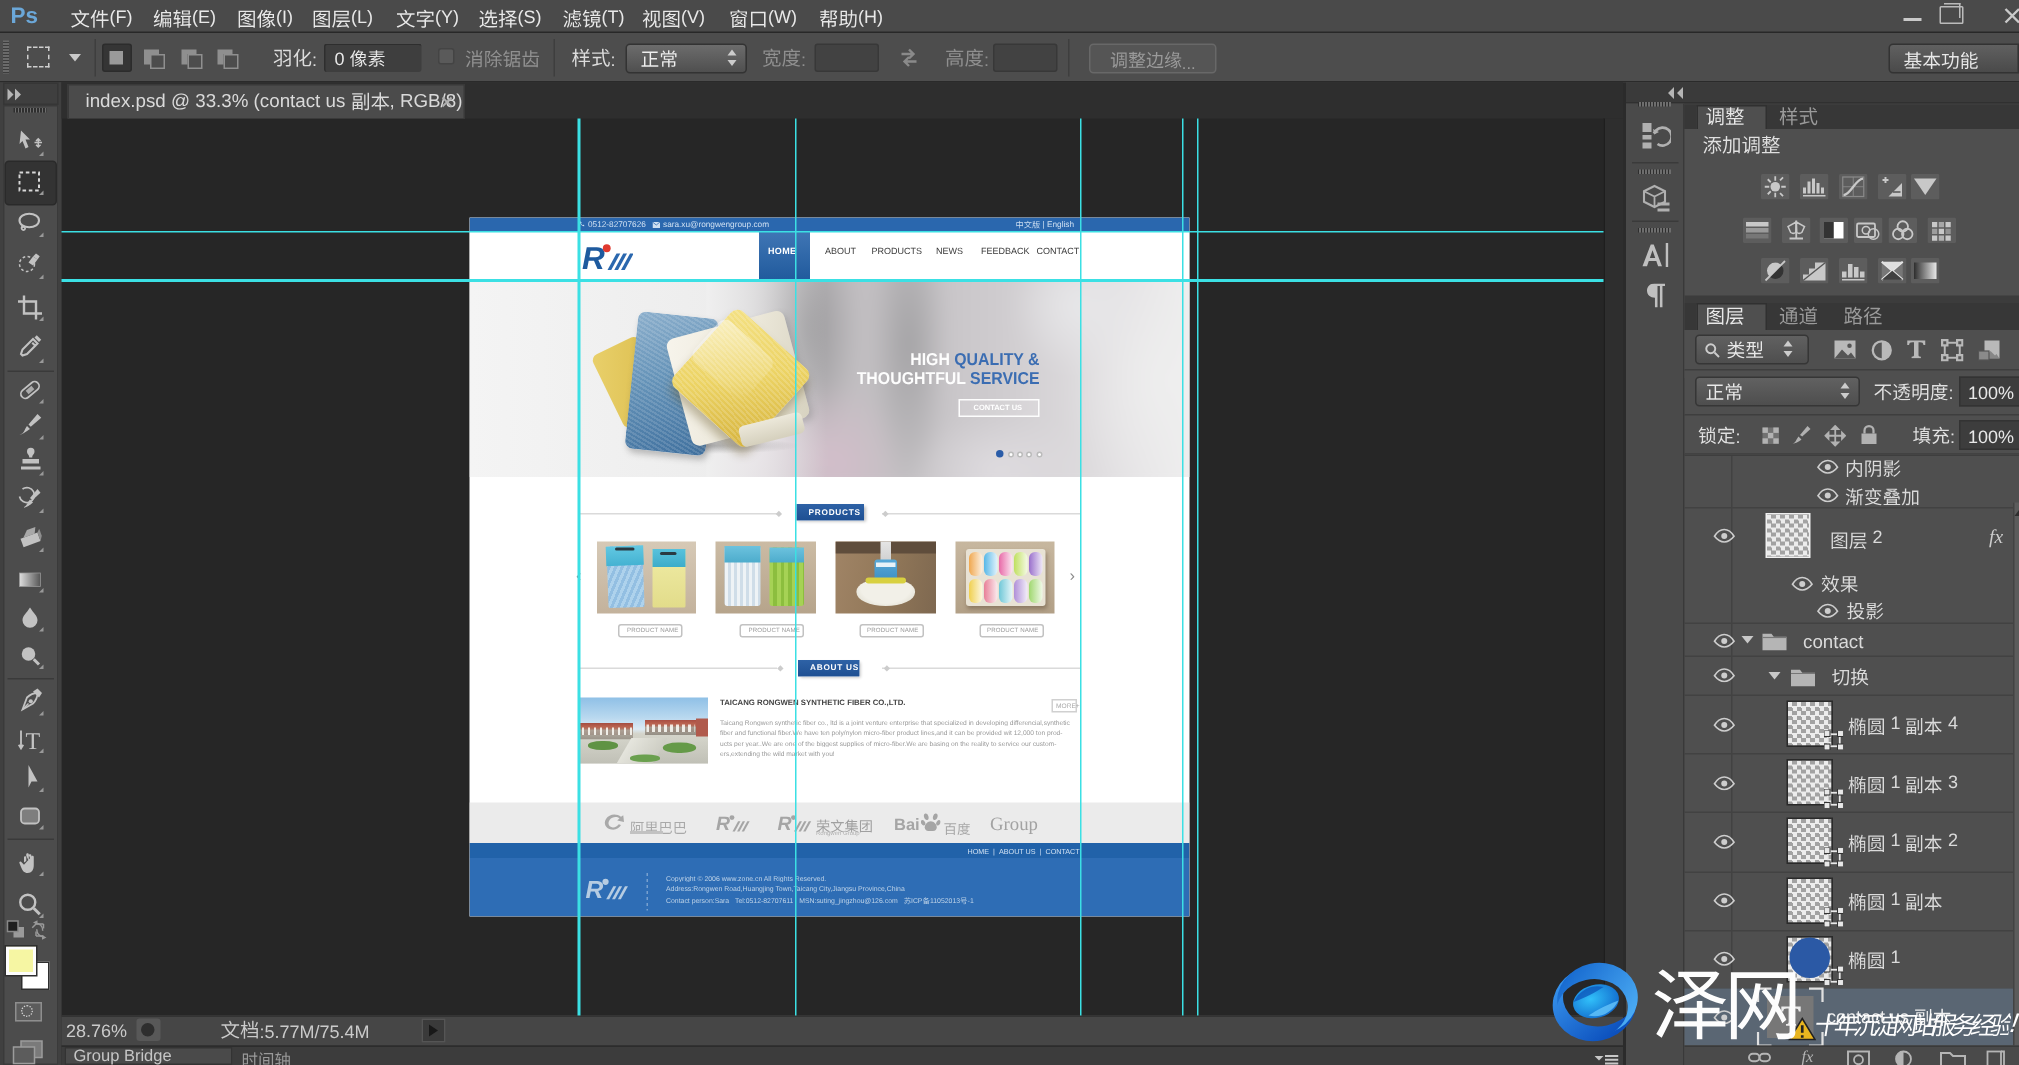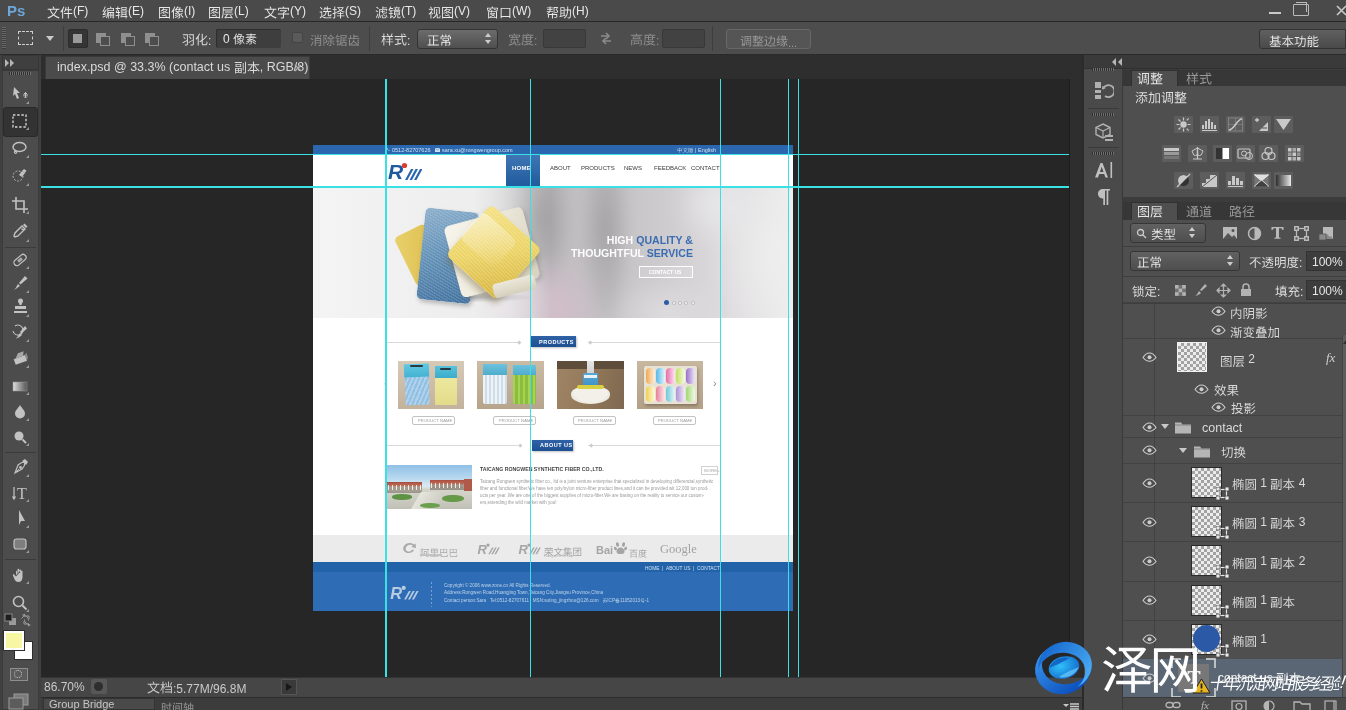--- a/index.html
+++ b/index.html
@@ -363,27 +363,27 @@
 <div class="ab" style="left:0;top:0;width:1041px;height:24px;background:#2e2e2e"></div>
 <div class="ab" style="left:4px;top:1px;width:265px;height:23px;background:#4b4b4b;border:1px solid #393939;border-bottom:none"></div>
 <div class="ab" style="left:16px;top:5px;color:#dadada;font-size:12.5px;white-space:nowrap">index.psd @ 33.3% (contact us <svg style="vertical-align:-2.5px" width="26" height="13" viewBox="0 0 2000 1000" fill="#dadada">
         <use href="#z39" x="0"></use>
         <use href="#z36" x="1000"></use>
       </svg>, RGB/8)</div>
 <svg class="ab" style="left:253px;top:9px" width="8" height="8" viewBox="0 0 8 8">
       <path d="M1 1l6 6M7 1l-6 6" stroke="#b0b0b0" stroke-width="1.2"></path>
     </svg>
 <div class="ab" style="left:0;top:622px;width:1041px;height:20px;background:#464646;border-top:1px solid #333"></div>
-<div class="ab" style="left:3px;top:625px;color:#cacaca;font-size:12px">86.70%</div>
+<div class="ab" style="left:3px;top:625px;color:#cacaca;font-size:12px">28.76%</div>
 <div class="ab" style="left:50px;top:624px;width:16px;height:15px;background:#585858;border-radius:2px"></div>
 <div class="ab" style="left:53px;top:627px;width:9px;height:9px;border-radius:50%;background:#2e2e2e"></div>
 <div class="ab" style="left:106px;top:625px"><svg style="" width="26" height="13" viewBox="0 0 2000 1000" fill="#cacaca">
         <use href="#z0" x="0"></use>
         <use href="#z68" x="1000"></use>
-      </svg><span style="color:#cacaca;font-size:12px;vertical-align:1px">:5.77M/96.8M</span></div>
+      </svg><span style="color:#cacaca;font-size:12px;vertical-align:1px">:5.77M/75.4M</span></div>
 <div class="ab" style="left:240px;top:624px;width:16px;height:16px;background:#3a3a3a;border:1px solid #555"></div>
 <div class="ab" style="left:245px;top:628px;width:0;height:0;border-top:4px solid transparent;border-bottom:4px solid transparent;border-left:6px solid #181818"></div>
 <div class="ab" style="left:0;top:642px;width:1041px;height:13px;background:#3c3c3c;border-top:1px solid #2c2c2c"></div>
 <div class="ab" style="left:2px;top:643px;width:112px;height:12px;background:#4a4a4a;border:1px solid #333"></div>
 <div class="ab" style="left:8px;top:643px;color:#c6c6c6;font-size:11px">Group Bridge</div>
 <div class="ab" style="left:120px;top:644px"><svg style="" width="33" height="11" viewBox="0 0 3000 1000" fill="#999">
         <use href="#z69" x="0"></use>
         <use href="#z70" x="1000"></use>
         <use href="#z71" x="2000"></use>
       </svg></div>
@@ -1053,21 +1053,21 @@
         <ellipse cx="19" cy="7" rx="3" ry="4.5" transform="rotate(15 19 7)"></ellipse>
         <ellipse cx="2.8" cy="15" rx="2.6" ry="3.8" transform="rotate(-30 2.8 15)"></ellipse>
         <ellipse cx="23.2" cy="15" rx="2.6" ry="3.8" transform="rotate(30 23.2 15)"></ellipse>
         <path d="M13 13c4 0 8 4 8 8 0 3-2 5-5 5h-6c-3 0-5-2-5-5 0-4 4-8 8-8z"></path>
       </g>
     </svg>
 <div class="ab" style="left:316px;top:399px"><svg style="" width="18" height="9" viewBox="0 0 2000 1000" fill="#a5a5a5">
         <use href="#z91" x="0"></use>
         <use href="#z29" x="1000"></use>
       </svg></div>
-<div class="ab" style="left:347px;top:396.5px;color:#a2a2a2;font-size:12.5px;font-family:Liberation Serif">Google</div>
+<div class="ab" style="left:347px;top:396.5px;color:#a2a2a2;font-size:12.5px;font-family:Liberation Serif">Group</div>
 <div class="ab" style="left:0px;top:417px;width:480px;height:9.5px;background:#2162a9"></div>
 <div class="ab" style="left:332px;top:419.5px;font-size:9.6px;color:#cfe0f2;transform:scale(.5);transform-origin:0 0;white-space:nowrap;">HOME&nbsp;&nbsp;|&nbsp;&nbsp;ABOUT US&nbsp;&nbsp;|&nbsp;&nbsp;CONTACT</div>
 <div class="ab" style="left:0px;top:426.5px;width:480px;height:39.5px;background:#2e6db5"></div>
 <svg class="ab" style="left:77px;top:439px" width="30px" height="19" viewBox="0 0 34 22">
       <text x="0" y="17" font-size="19" font-weight="bold" font-style="italic" fill="#b6cce2" font-family="Liberation Sans">R</text>
       <circle cx="15.5" cy="4.5" r="2.4" fill="#b6cce2"></circle>
       <g fill="#b6cce2">
         <path d="M16 18l5.5-10 2.3 0-5.5 10z"></path>
         <path d="M20.5 18L26 8l2.3 0-5.5 10z"></path>
         <path d="M25 18l5.5-10 2.3 0-5.5 10z"></path>

